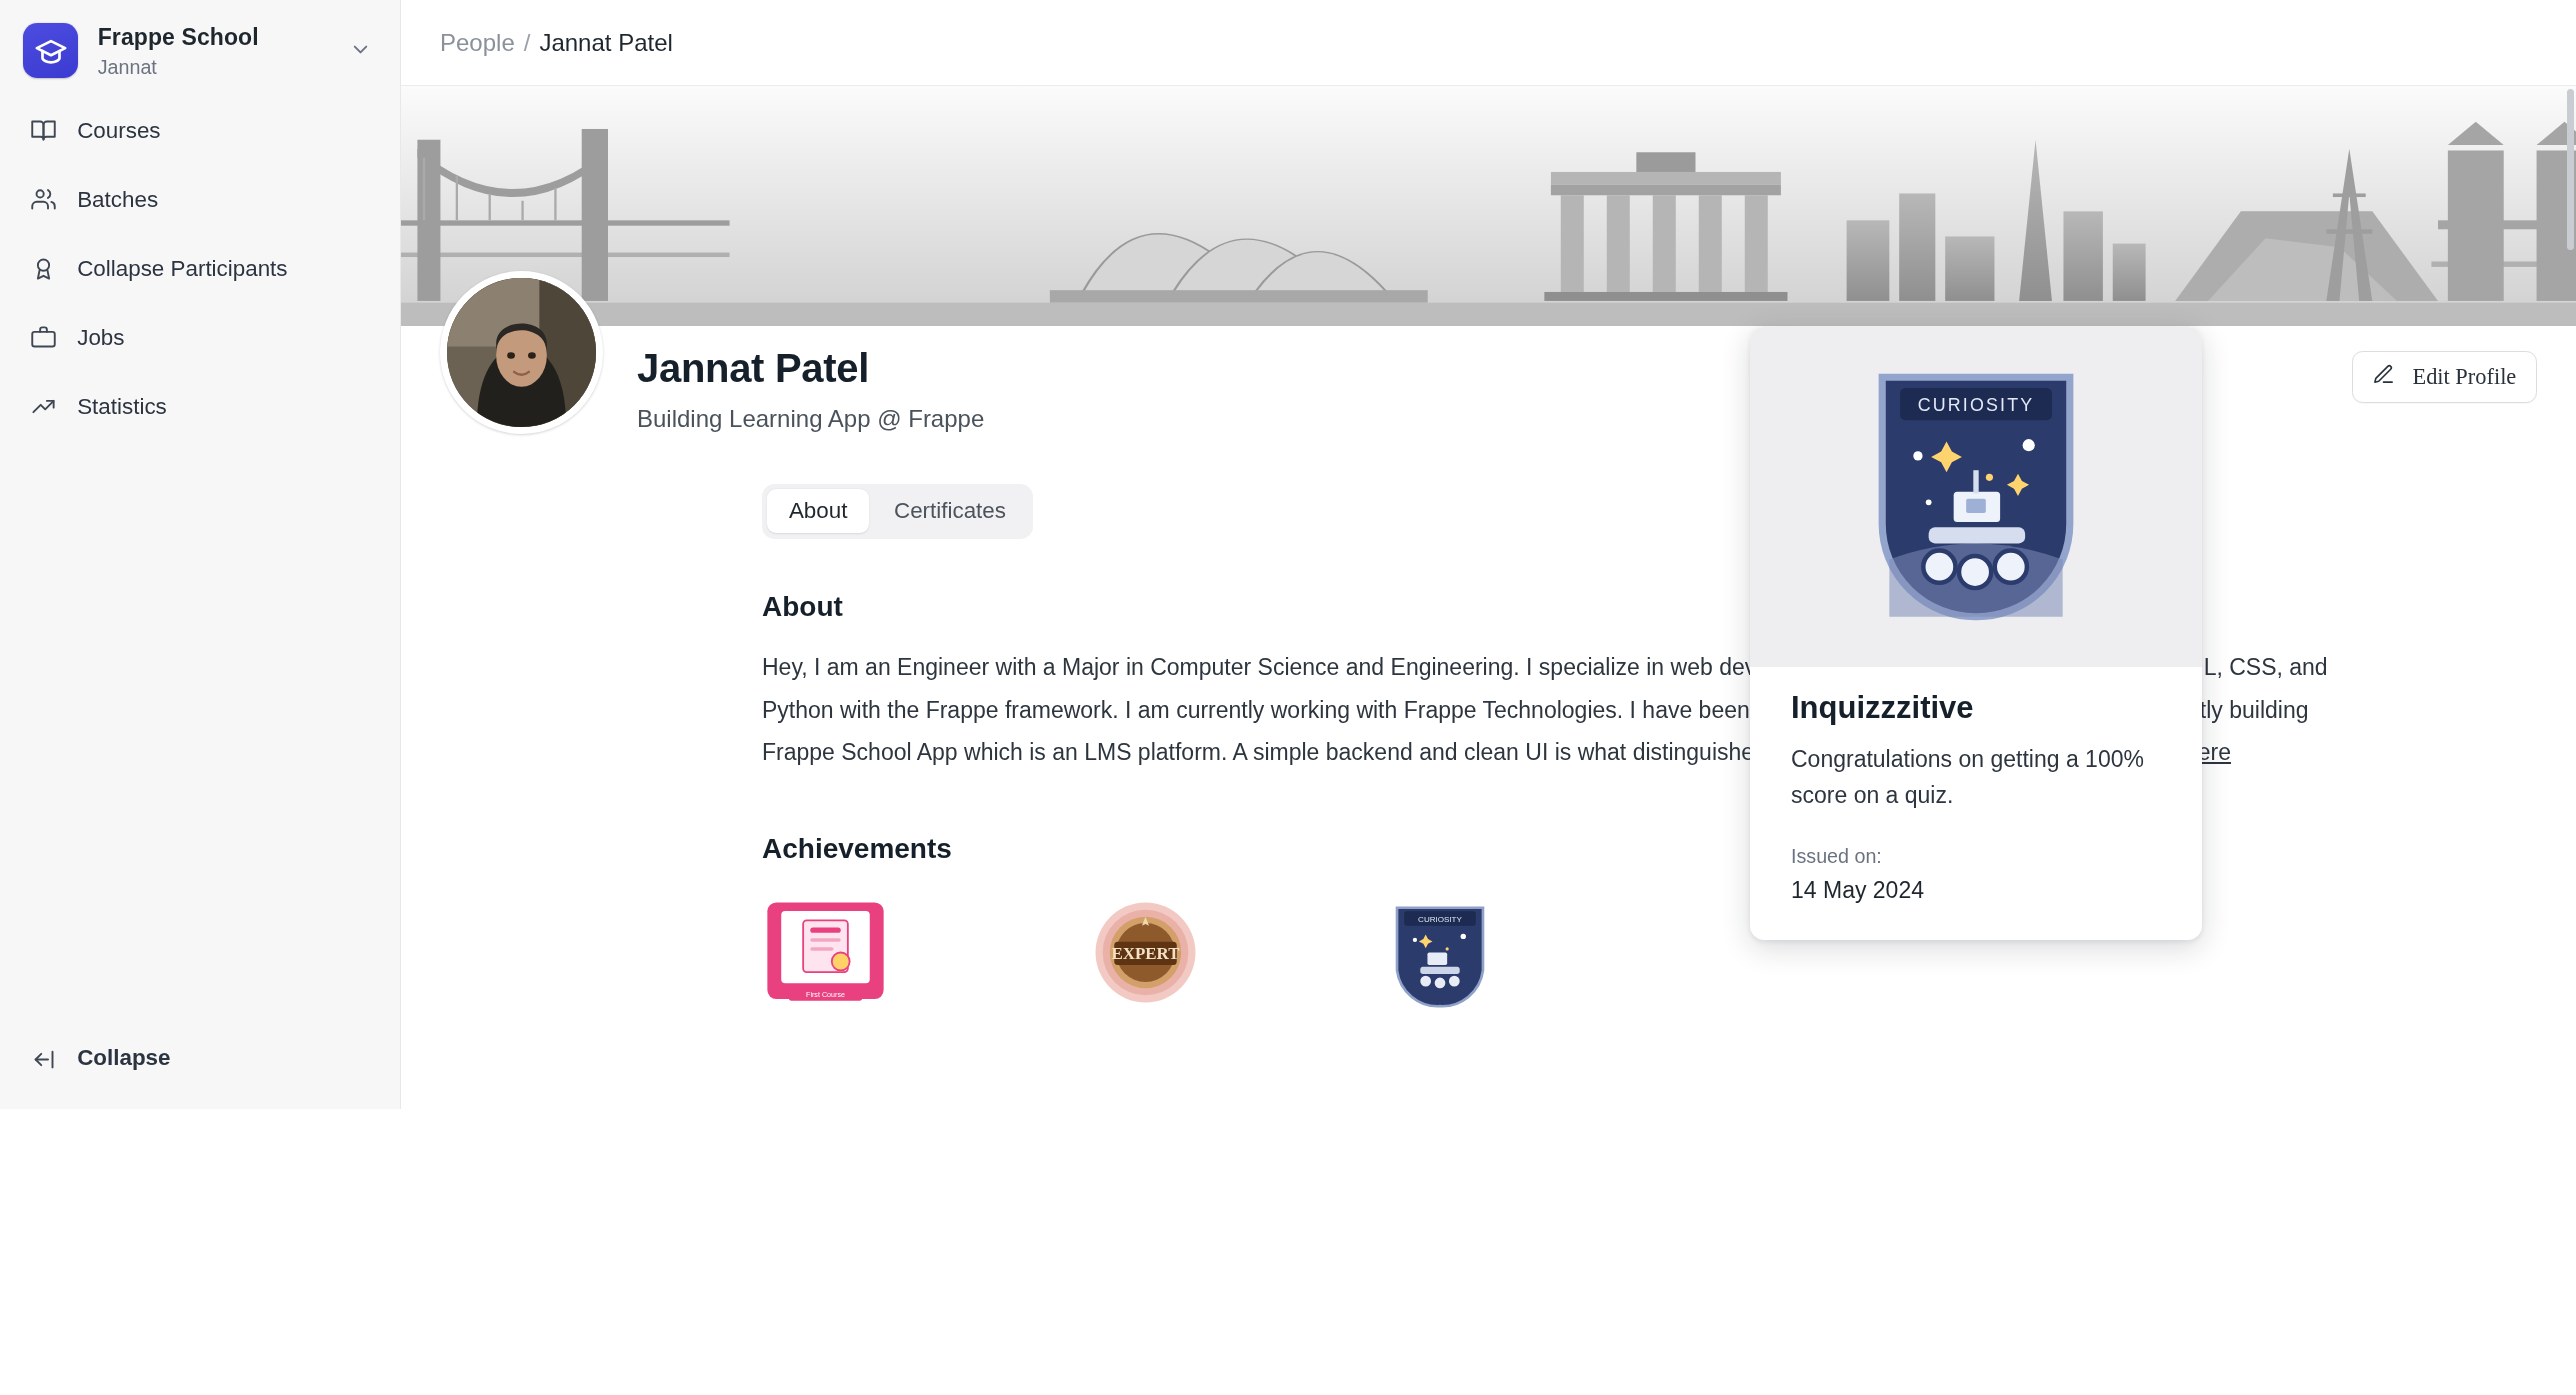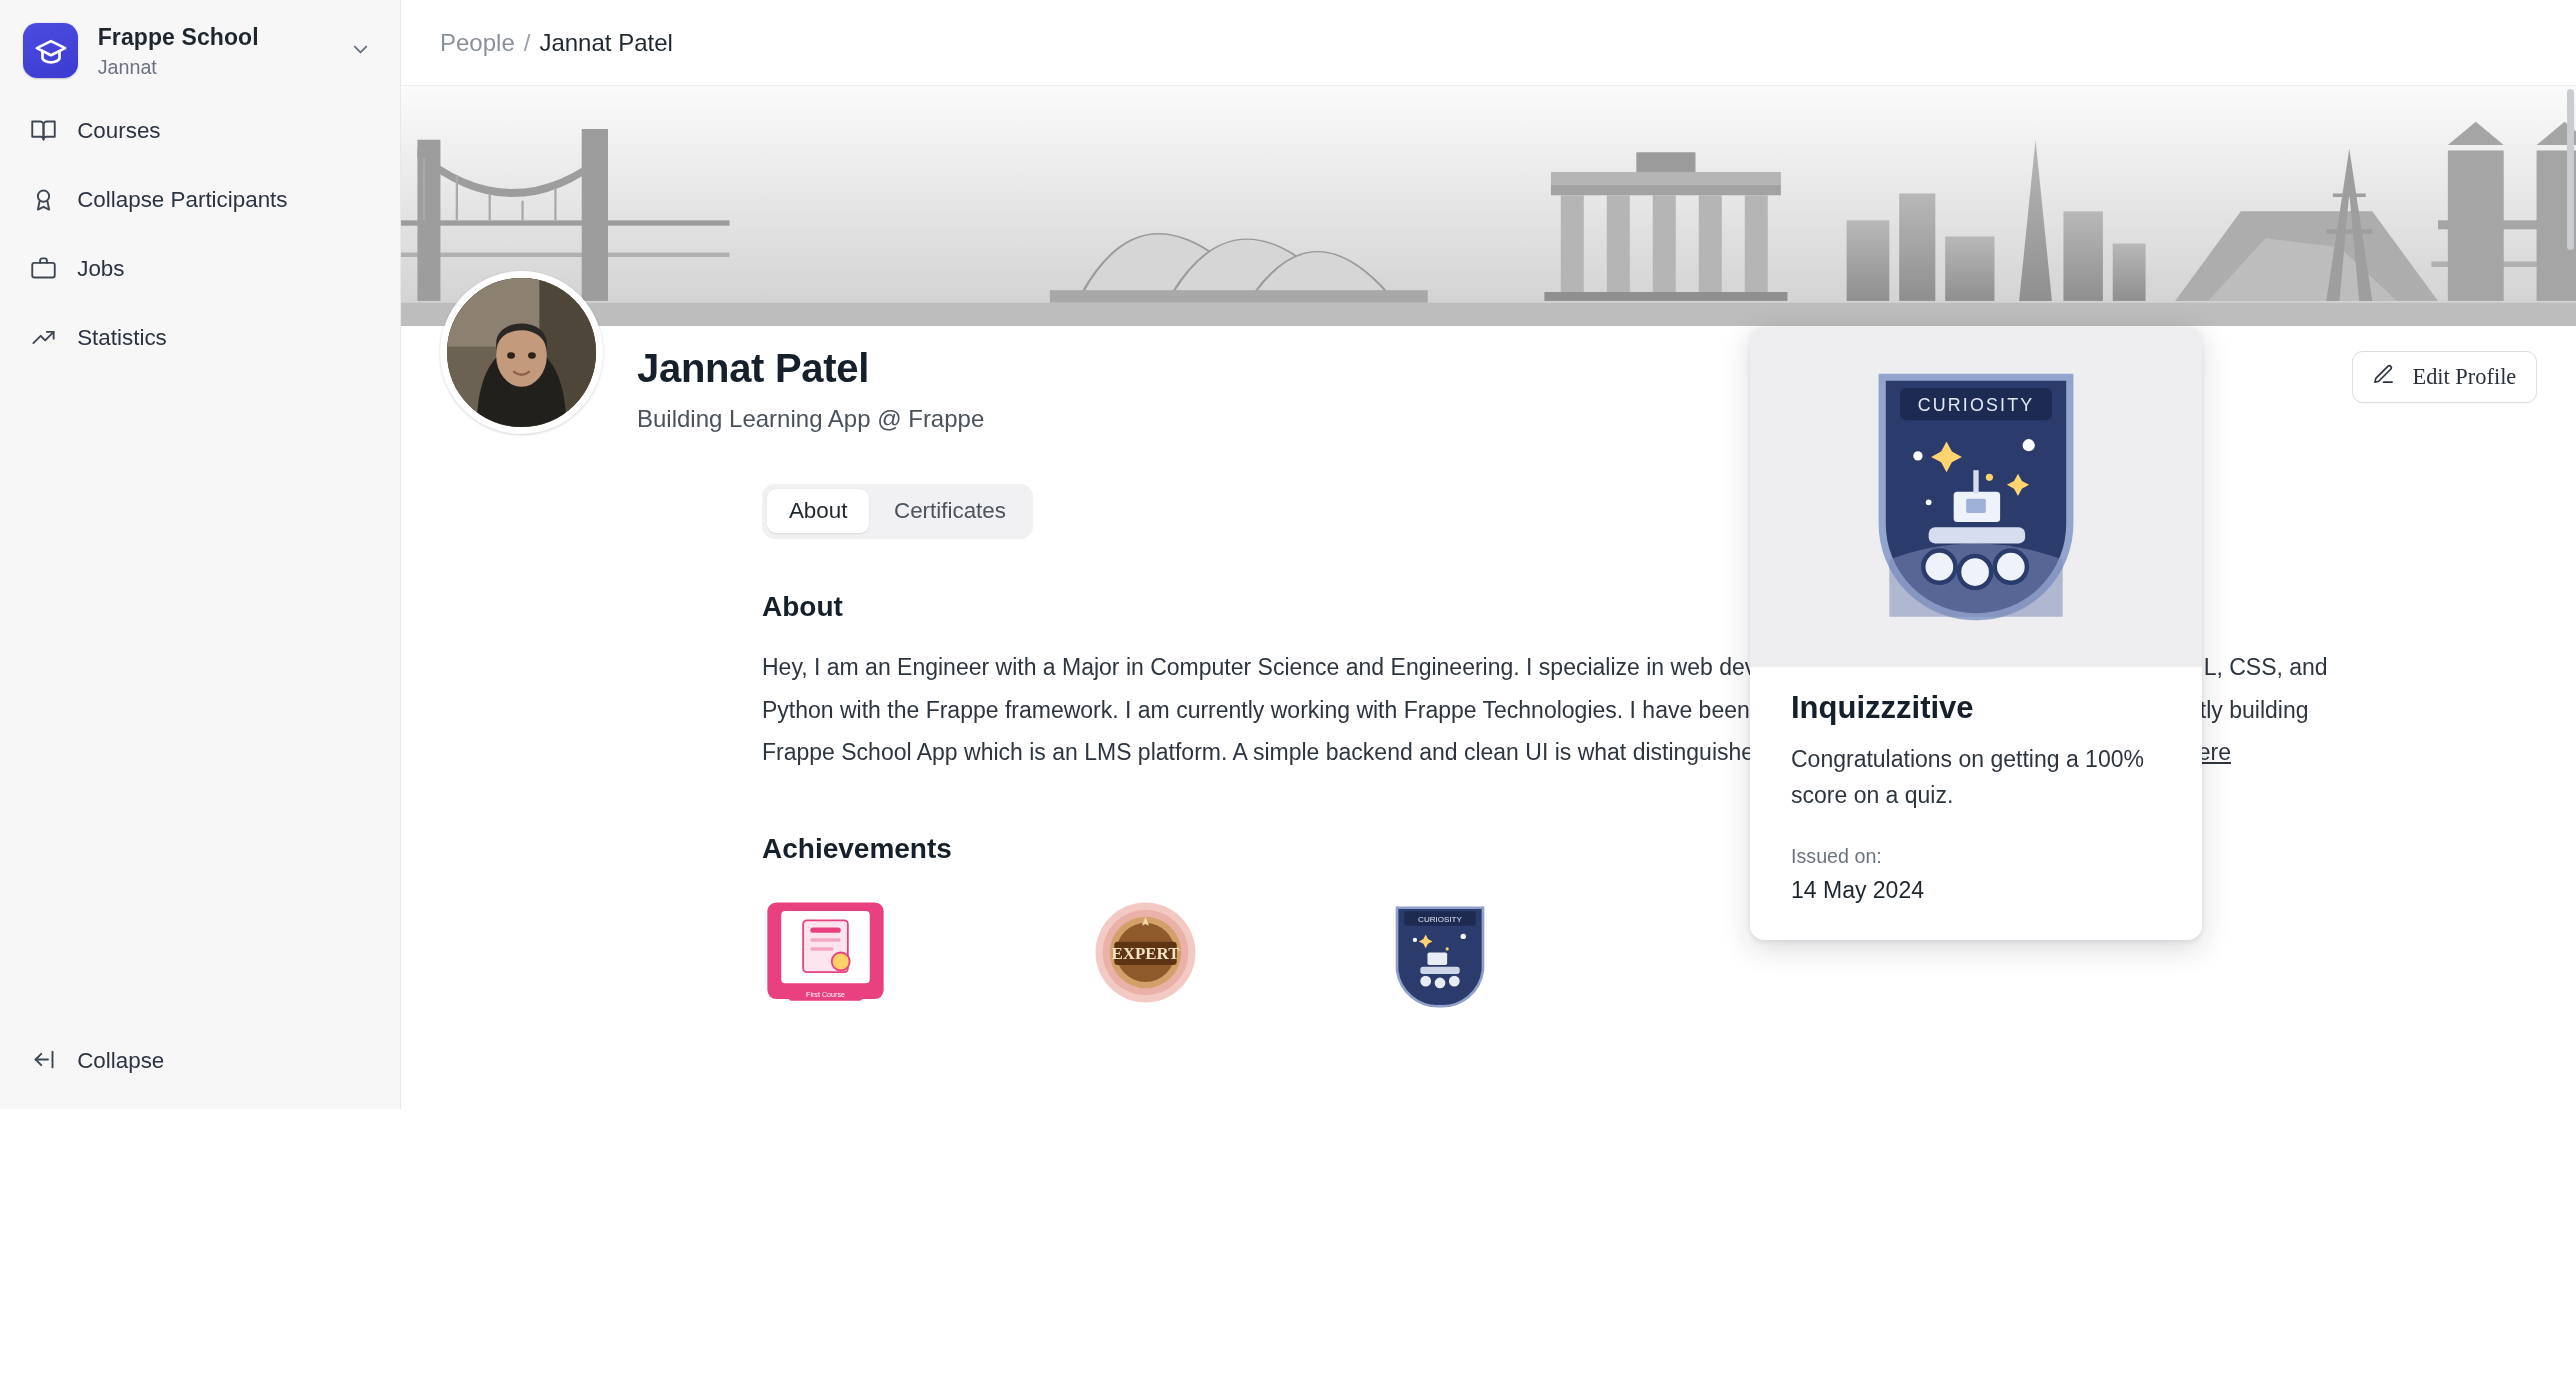--- a/index.html
+++ b/index.html
@@ -52,27 +52,28 @@
     display: flex; align-items: center; gap: 19.7px;
     padding: 12.5px 12.5px;
     border-radius: 10.7px;
     font-size: 22.4px;
     color: #2b3440;
     cursor: pointer;
   }
   .nav-icon { width: 29px; height: 29px; display:flex; align-items:center; justify-content:center; color:#3f4852; flex: 0 0 29px;}
   .sidebar-spacer { flex: 1 1 auto; }
   .collapse {
-    display:flex; align-items:flex-end; gap: 19.7px;
+    display:flex; align-items:flex-start; gap: 19.7px;
     padding: 12.5px 12.5px;
     margin: 0 16px 23px 16px;
     border-radius: 10.7px;
     font-size: 22.4px;
     color: #2b3440;
     cursor: pointer;
+    font-weight: bold;
   }
 
   
   .main {
     flex: 1 1 auto;
     height: 100%;
     display: flex;
     flex-direction: column;
     background: #ffffff;
     position: relative;
@@ -225,20 +226,31 @@
 
     <div class="nav">
       <div class="nav-item">
         <span class="nav-icon">
           <svg width="27" height="27" viewBox="0 0 24 24" fill="none" stroke="currentColor" stroke-width="1.7" stroke-linecap="round" stroke-linejoin="round">
               <path d="M2 4h7a3 3 0 0 1 3 3v13a2.5 2.5 0 0 0-2.5-2.5H2z"></path>
               <path d="M22 4h-7a3 3 0 0 0-3 3v13a2.5 2.5 0 0 1 2.5-2.5H22z"></path>
             </svg>
         </span>
         <span>Courses</span>
+      </div>
+      <div class="nav-item">
+        <span class="nav-icon">
+          <svg width="27" height="27" viewBox="0 0 24 24" fill="none" stroke="currentColor" stroke-width="1.7" stroke-linecap="round" stroke-linejoin="round">
+              <path d="M16 20v-2a4 4 0 0 0-4-4H6a4 4 0 0 0-4 4v2"></path>
+              <circle cx="9" cy="7" r="3.2"></circle>
+              <path d="M22 20v-2a4 4 0 0 0-3-3.87"></path>
+              <path d="M16 3.6a4 4 0 0 1 0 7"></path>
+            </svg>
+        </span>
+        <span>Batches</span>
       </div>
       <div class="nav-item">
         <span class="nav-icon">
           <svg width="27" height="27" viewBox="0 0 24 24" fill="none" stroke="currentColor" stroke-width="1.7" stroke-linecap="round" stroke-linejoin="round">
               <circle cx="12" cy="9" r="5"></circle>
               <path d="M8.5 13.5 7 21l5-2.5L17 21l-1.5-7.5"></path>
             </svg>
         </span>
         <span>Collapse Participants</span>
       </div>

